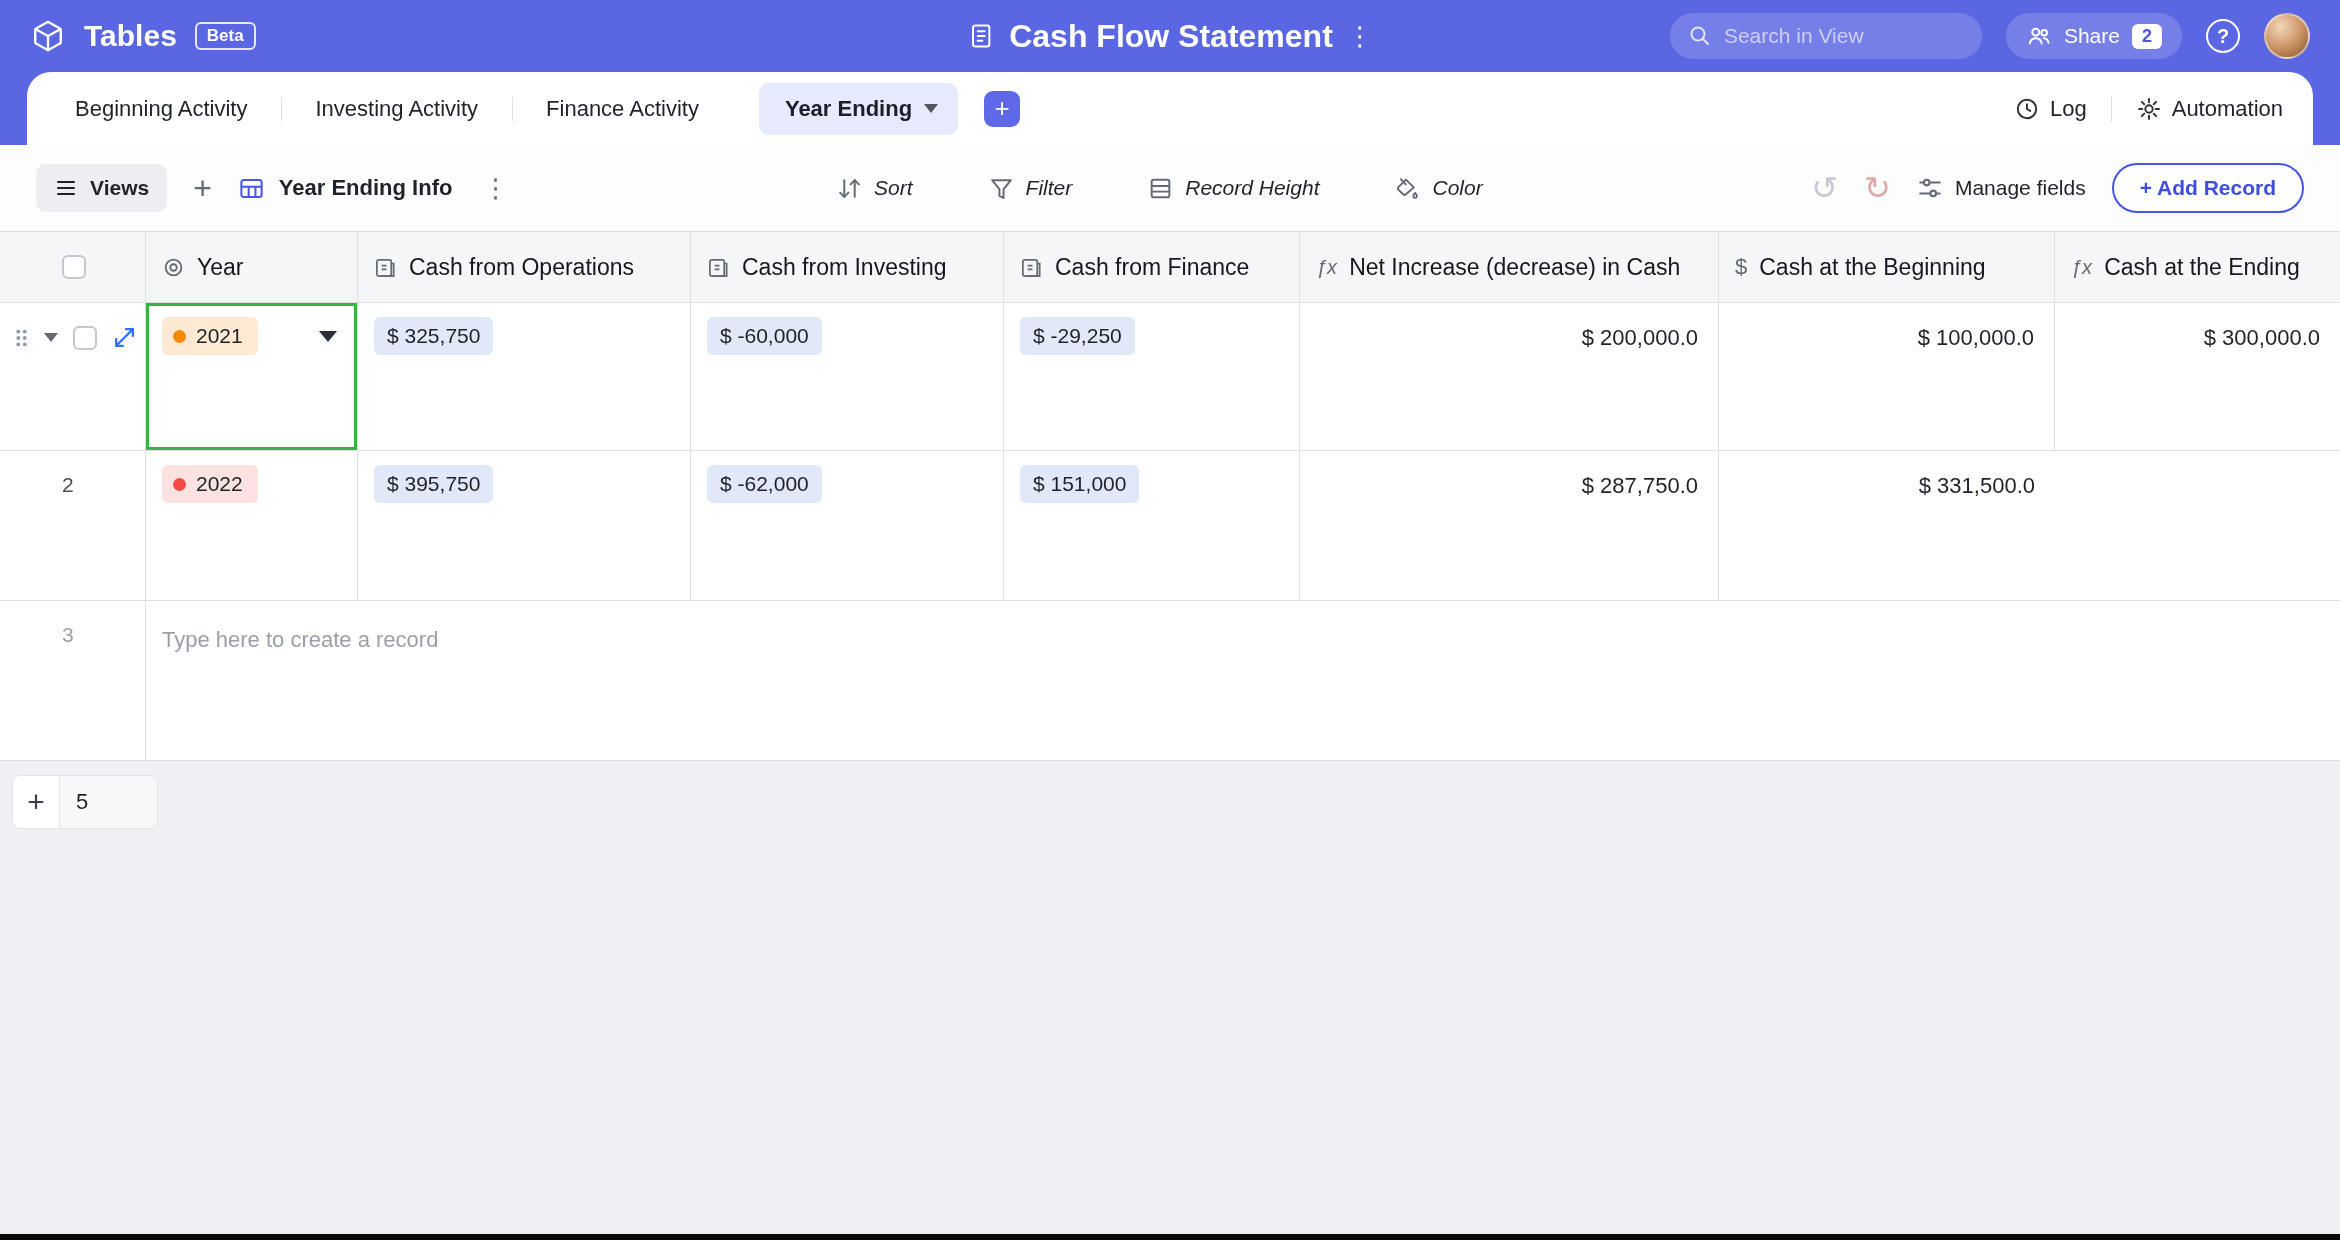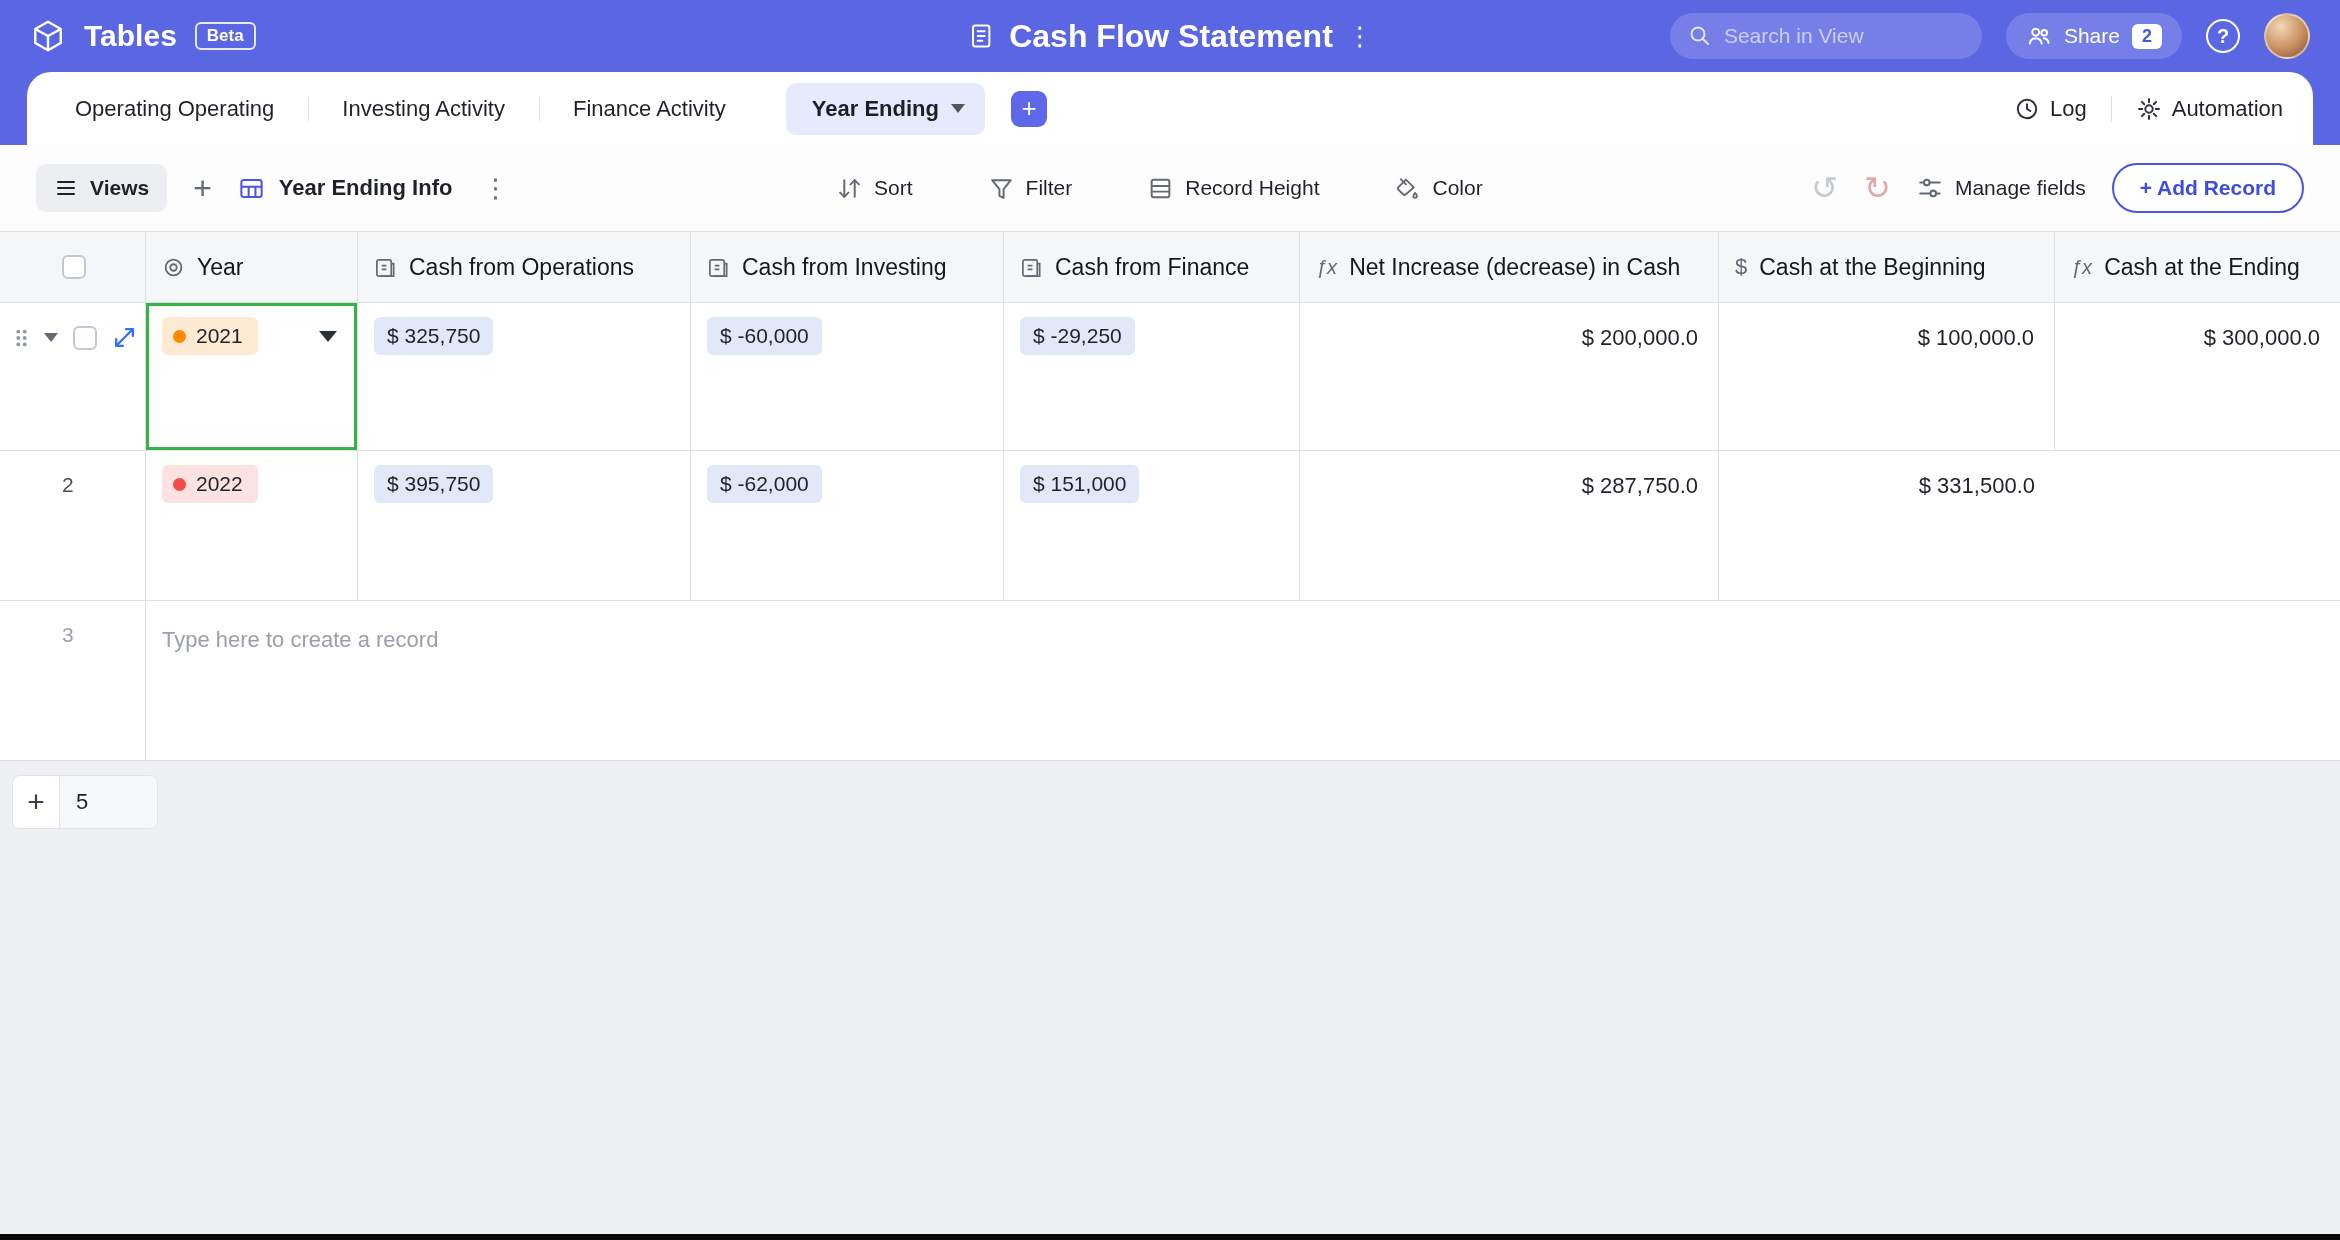--- a/index.html
+++ b/index.html
@@ -37,21 +37,21 @@
   .tr-item { display:flex; align-items:center; gap:10px; cursor:pointer; }
   .vdiv { width:1px; height:26px; background:#dee0e3; }
 
   
   .toolbar { height:86px; background:#fdfdfe; display:flex; align-items:center; padding:0 36px; }
   .views-btn { background:#eceef1; border-radius:10px; padding:12px 18px; display:flex; gap:12px; align-items:center; font-size:21px; font-weight:700; color:#1f2329; cursor:pointer; }
   .tb-plus { color:#646a73; font-size:32px; margin:0 26px; cursor:pointer; line-height:1; }
   .view-name-grp { display:flex; align-items:center; gap:14px; }
   .view-name { font-size:22px; font-weight:700; color:#1f2329; }
   .kebab-g { color:#646a73; font-size:26px; margin-left:16px; cursor:pointer; line-height:1; }
-  .toolbar-center { display:flex; gap:76px; margin:0 auto; }
+  .toolbar-center { display:flex; gap:76px; margin:0 auto;font-style:italic; }
   .toolbar-item { display:flex; align-items:center; gap:12px; font-size:21px; color:#1f2329; cursor:pointer; white-space:nowrap; }
   .toolbar-right { display:flex; align-items:center; gap:26px; }
   .undo { color:#c6cad1; font-size:32px; cursor:pointer; line-height:1; }
   .redo { color:#dfa9a9; font-size:32px; cursor:pointer; line-height:1; }
   .add-record-btn { border:2px solid #4653e3; color:#3f4ce0; border-radius:999px; padding:11px 26px; font-size:21px; font-weight:700; background:#fff; cursor:pointer; white-space:nowrap; }
 
   
   .grid { background:#fff; }
   .trow { display:grid; grid-template-columns:146px 212px 333px 313px 296px 419px 336px 285px; }
   .thead { height:72px; background:#f5f6f7; border-top:1px solid #dee0e3; border-bottom:1px solid #dee0e3; }
@@ -149,21 +149,21 @@
       </div>
       <span class="help-circ">?</span>
       <span class="avatar"></span>
     </div>
   </header>
 
   
   <div class="tabstrip-bg">
     <div class="tabstrip">
       <div class="tabs">
-        <span class="tab">Operating Operating</span>
+        <span class="tab">Beginning Activity</span>
         <span class="tab sep">Investing Activity</span>
         <span class="tab sep">Finance Activity</span>
         <span class="tab-active">
           <span>Year Ending</span>
           <span class="caret-down"></span>
         </span>
         <span class="add-tab">+</span>
       </div>
       <div class="tab-right">
         <span class="tr-item">

